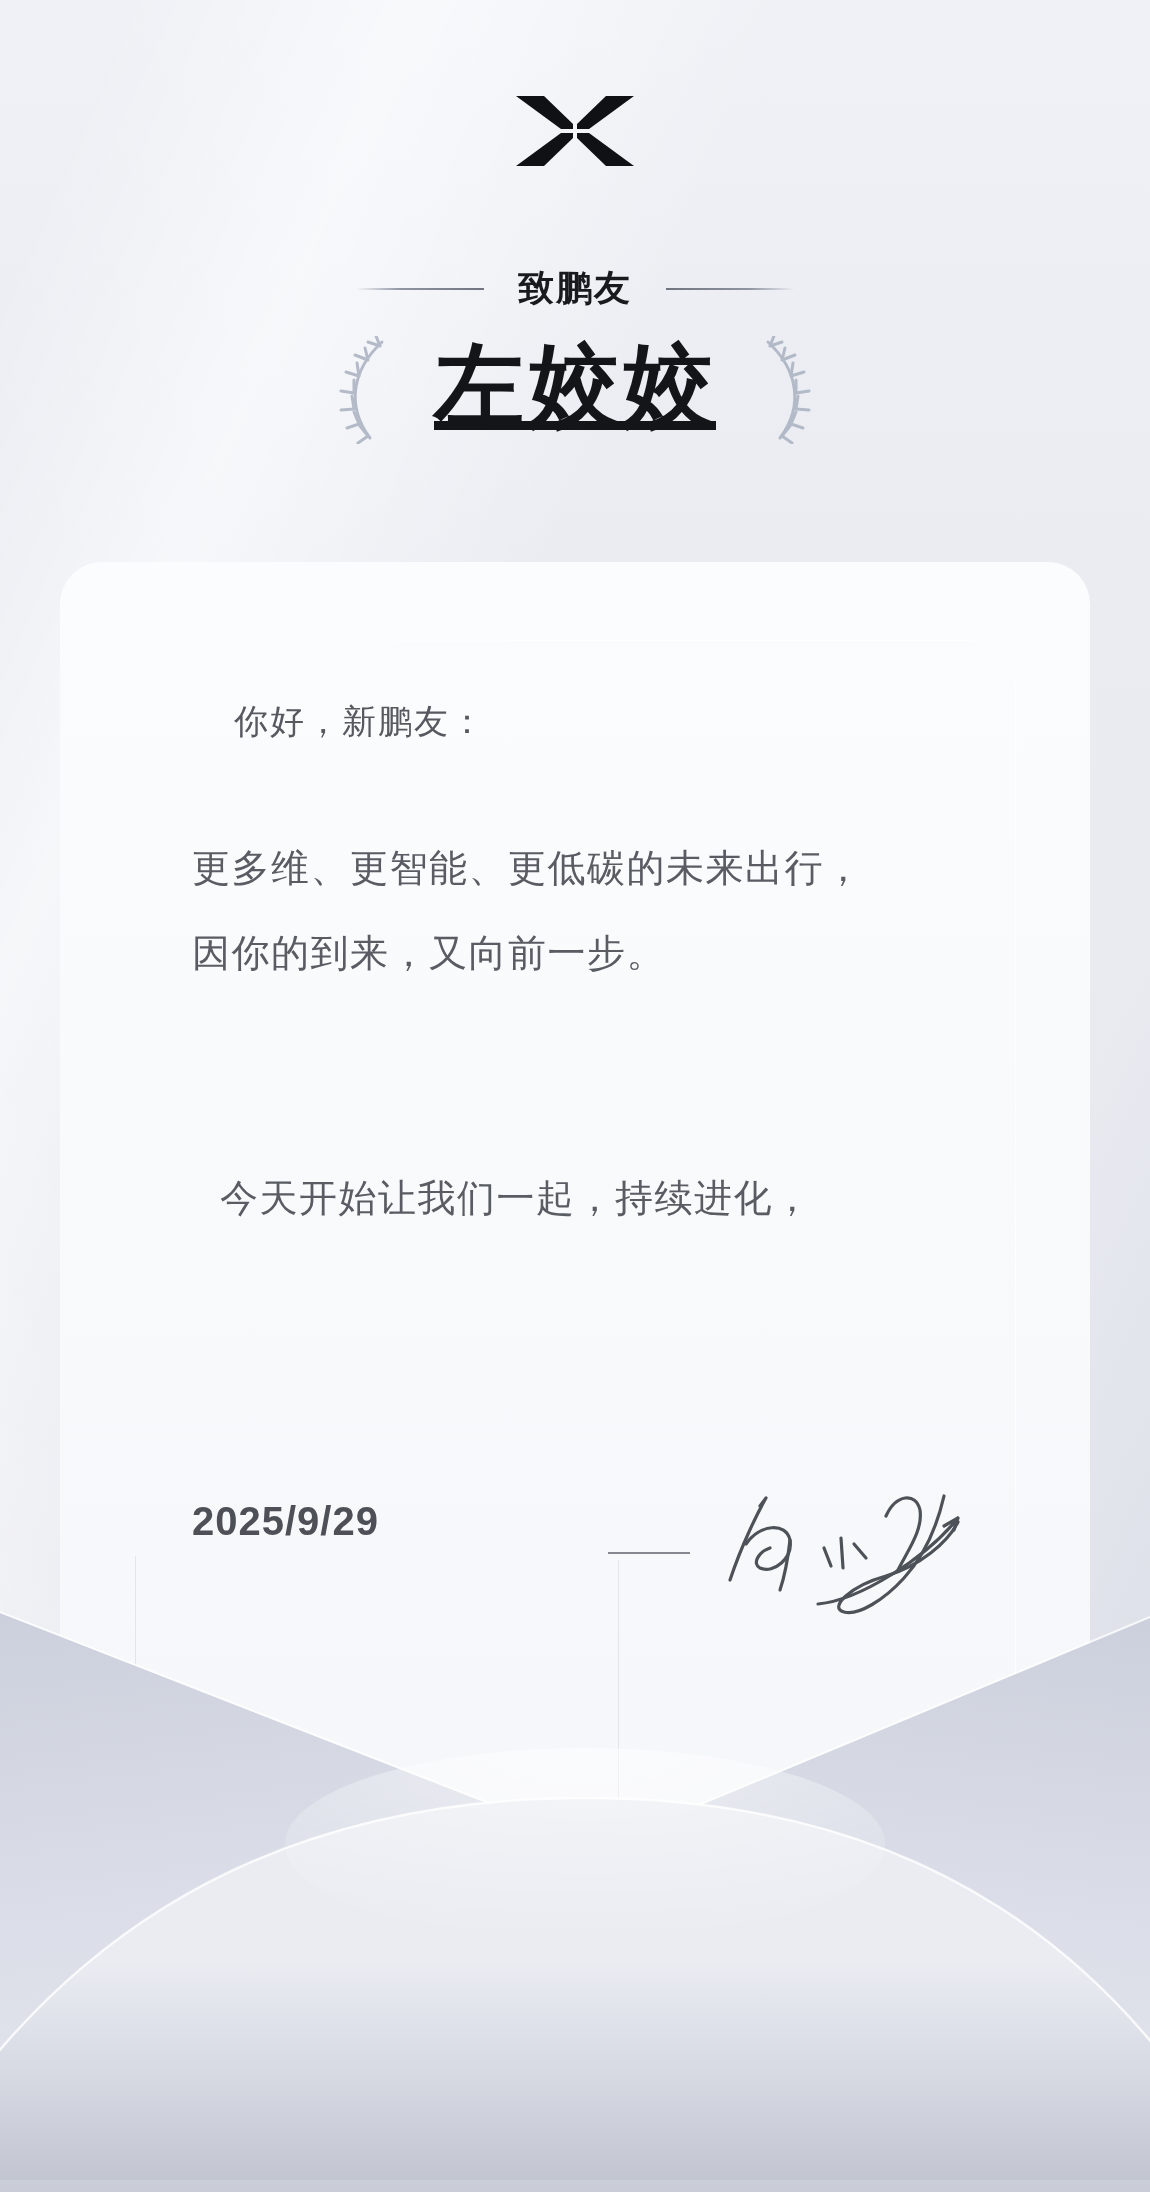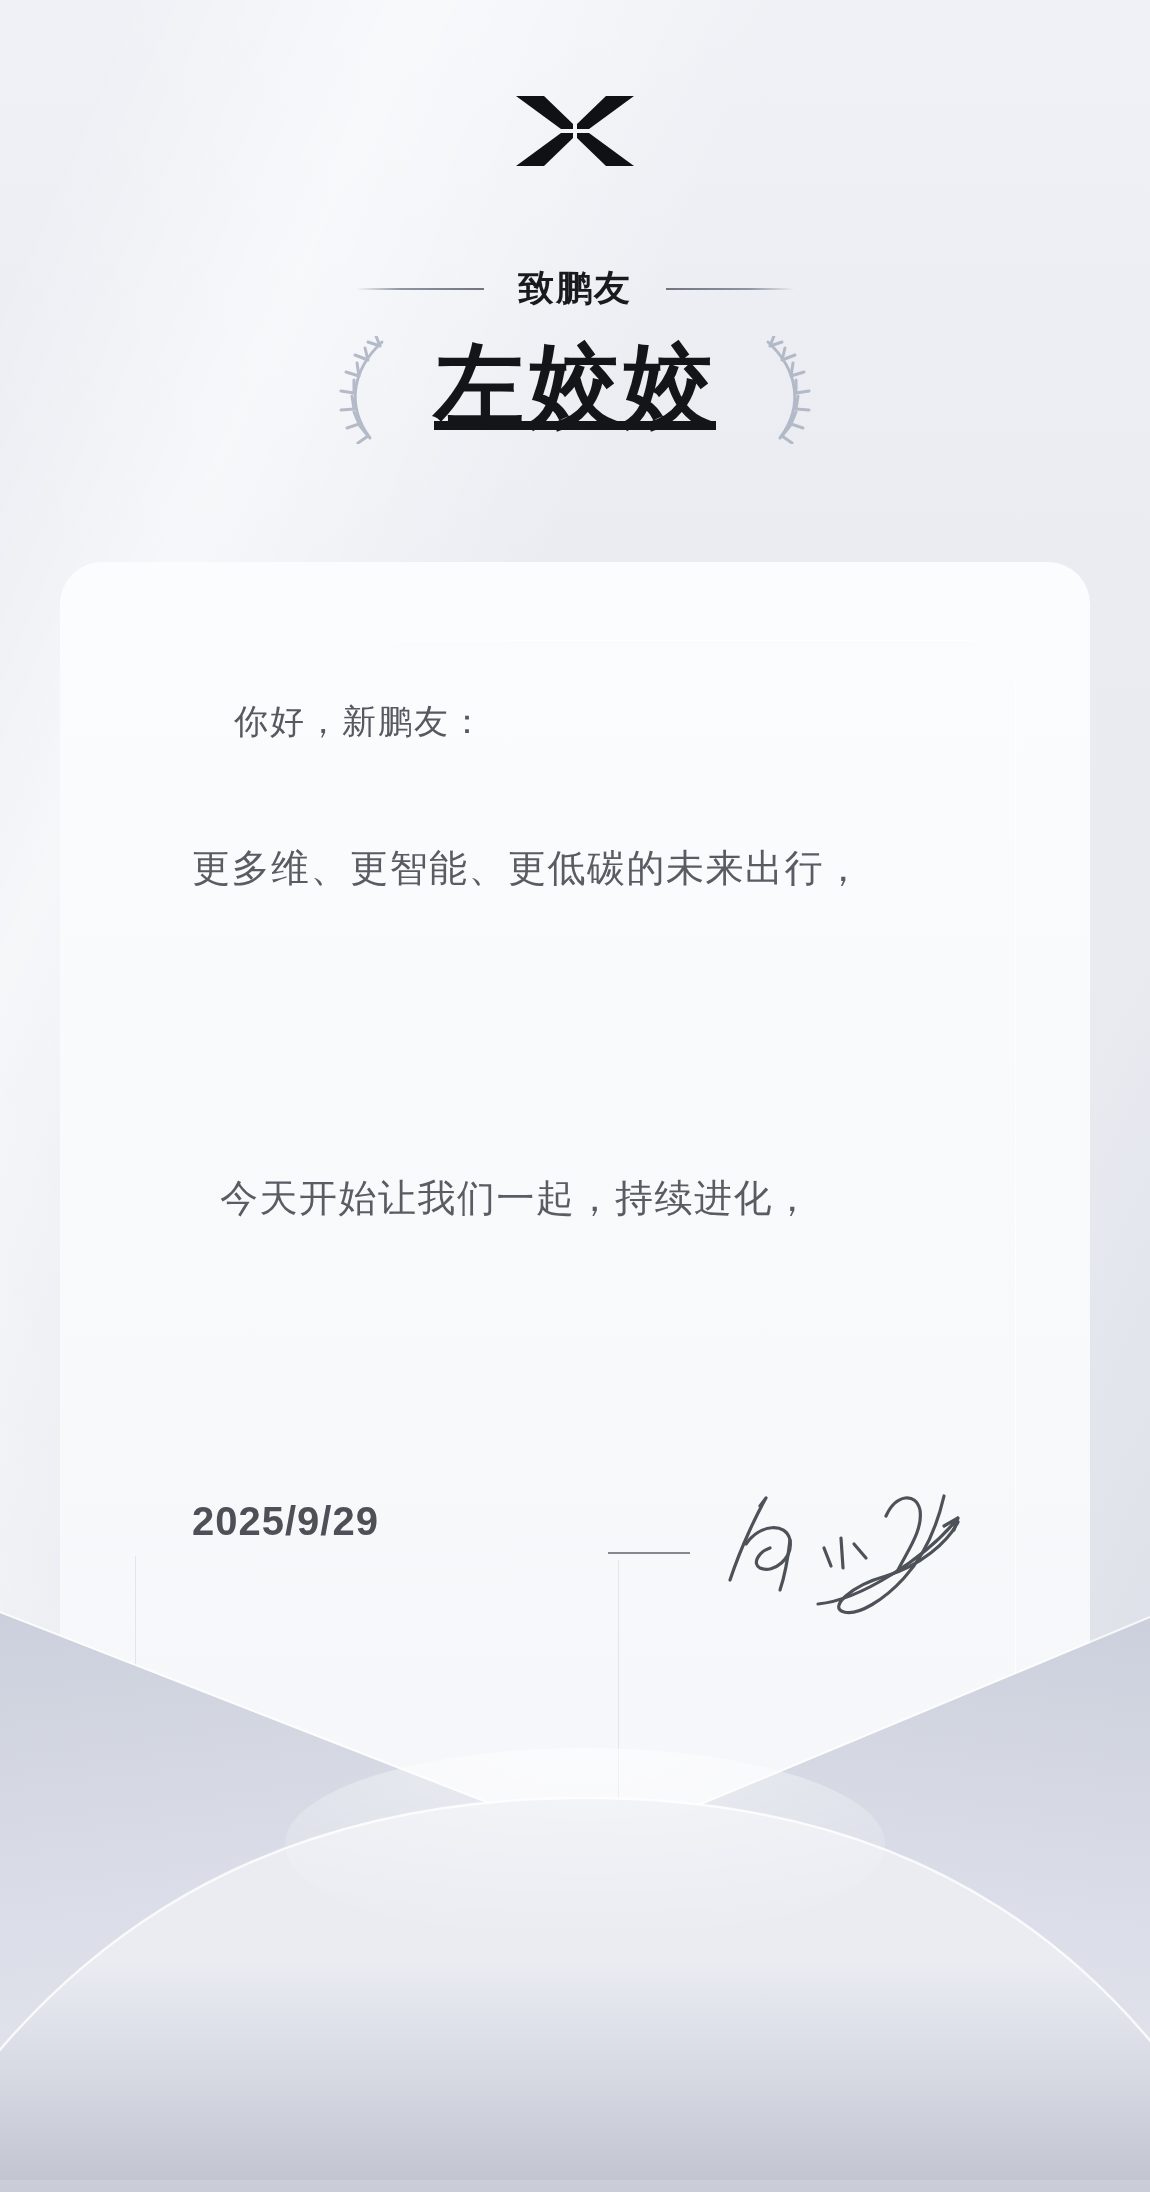--- a/index.html
+++ b/index.html
@@ -112,20 +112,21 @@
 
   <div class="card"></div>
   <div class="inner-outline"></div>
   <div class="crease c1"></div>
   <div class="crease c2"></div>
 
   <div class="greeting">你好，新鹏友：</div>
 
   <div class="para p1">
     <div class="ln">更多维、更智能、更低碳的未来出行，</div>
+    <div class="ln">因你的到来，又向前一步。</div>
   </div>
 
   <div class="para p2">
     <div class="ln">今天开始让我们一起，持续进化，</div>
   </div>
 
   <div class="date">2025/9/29</div>
 
   <div class="sig-line"></div>
   <svg class="sig" viewBox="0 0 268 146">

